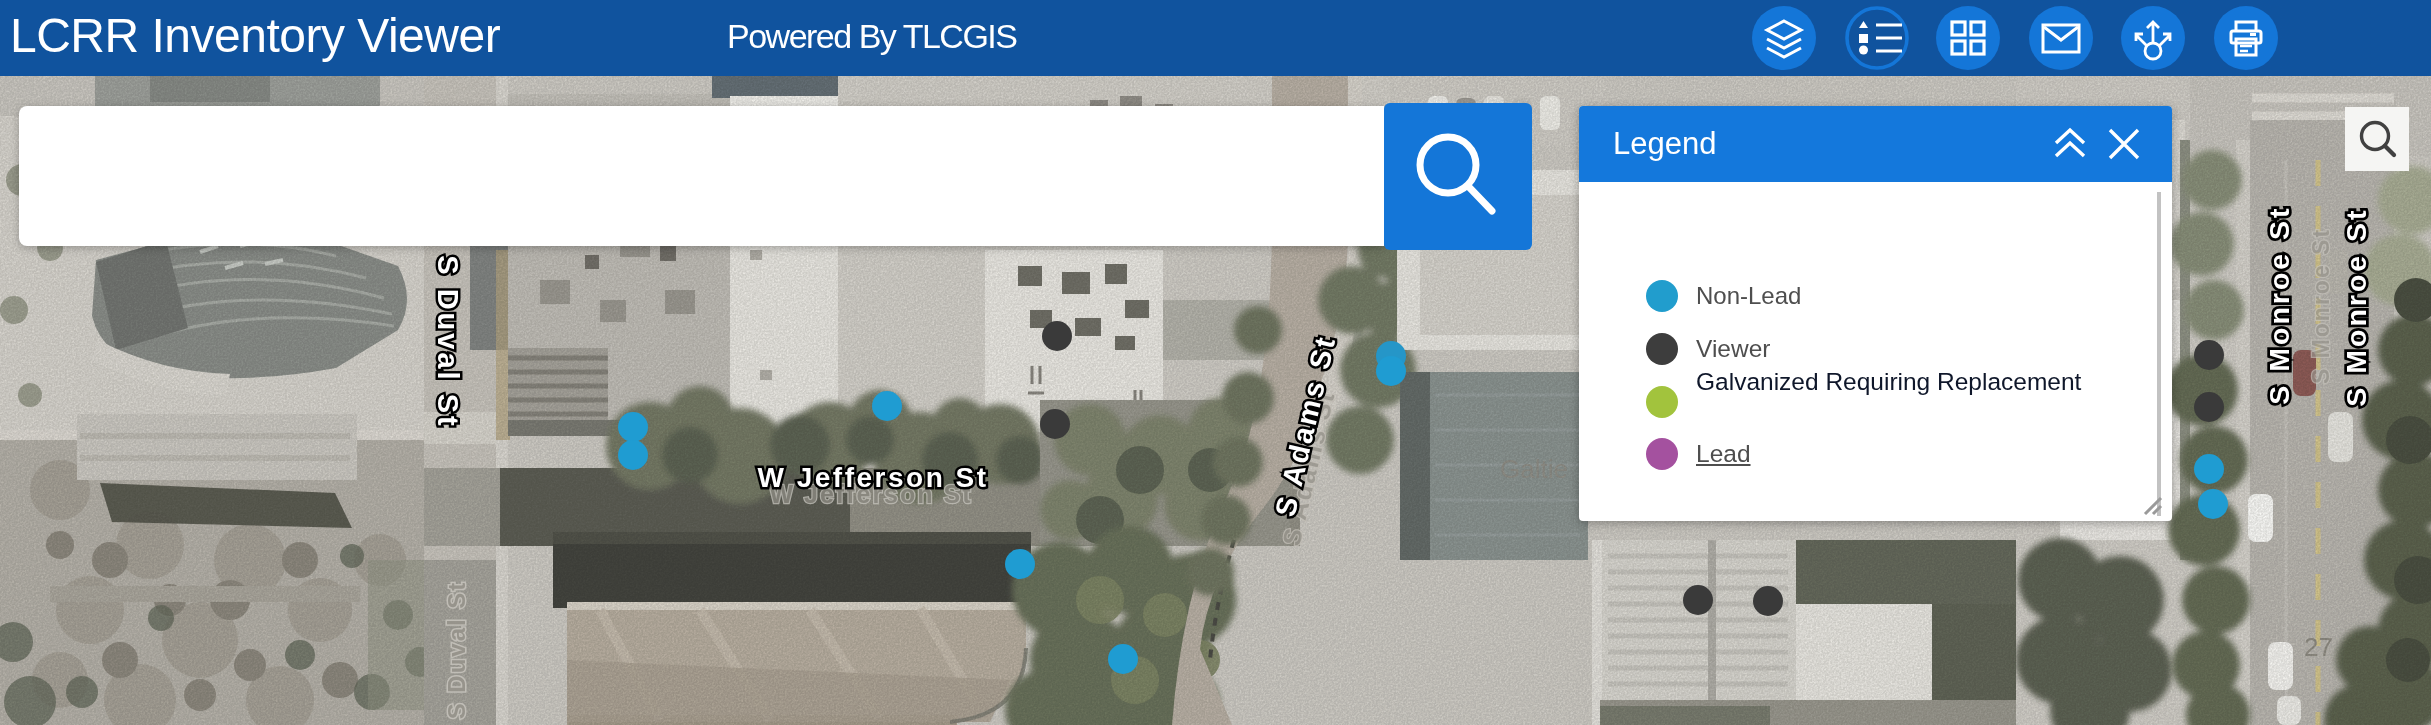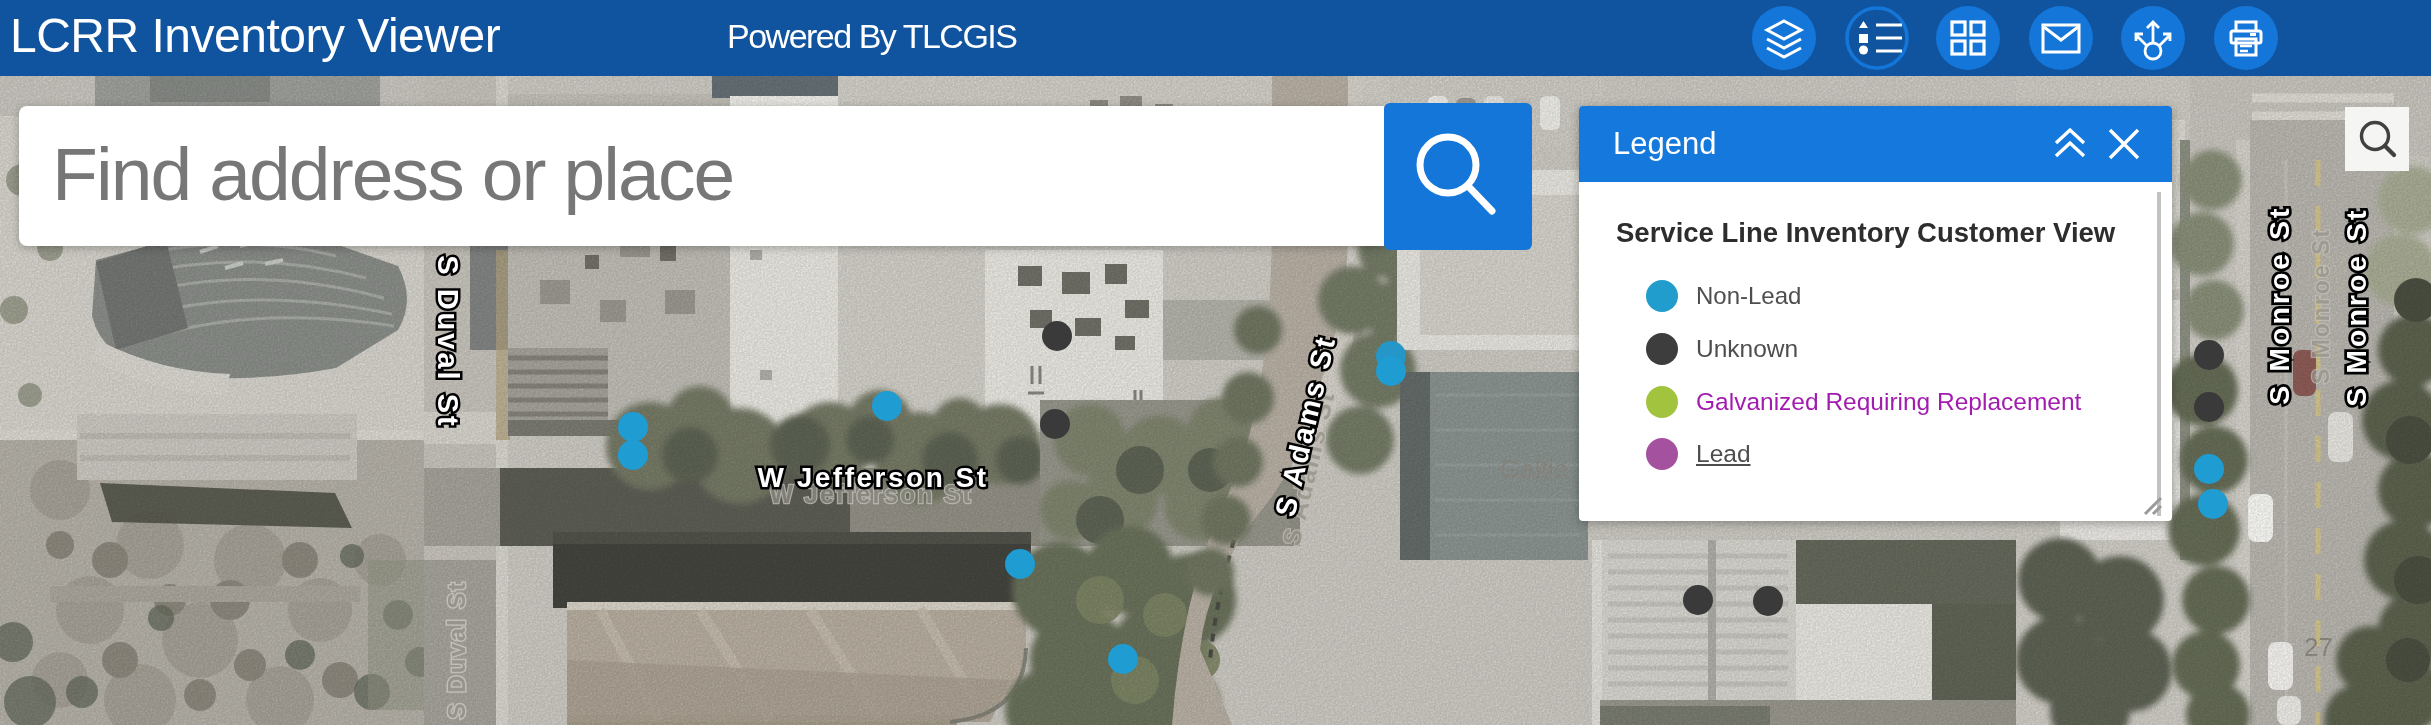--- a/index.html
+++ b/index.html
@@ -530,21 +530,20 @@
           <rect x="2231" y="31" width="30" height="12" rx="2"></rect>
           <path d="M2236 39 h20 v16 h-20 z"></path>
         </g>
   <path d="M2240 46 h12 M2240 51 h8" stroke="#fff" stroke-width="2.4"></path>
   <rect x="2250" y="33" width="6" height="3" fill="#fff"></rect>
       </g>
 </svg>
 
 <div class="abs" style="left:19px;top:106px;width:1365px;height:140px;background:#fff;border-radius:8px 0 0 8px;box-shadow:0 2px 8px rgba(0,0,0,.25);"></div>
 
-<div class="abs" style="left:52px;top:104px;height:140px;line-height:140px;color:#777;font-size:75px;letter-spacing:-1.9px;">Find address or place</div>
 
 <svg class="abs" style="left:1384px;top:103px" width="148" height="147" viewBox="0 0 148 147">
   <rect x="0" y="0" width="148" height="147" rx="6" fill="#1476d8"></rect>
   <circle cx="64" cy="62" r="28" fill="none" stroke="#fff" stroke-width="7"></circle>
   <path d="M84 83 l24 25" stroke="#fff" stroke-width="7" stroke-linecap="round"></path>
 </svg>
 
 <svg class="abs" style="left:2345px;top:107px" width="64" height="64" viewBox="0 0 64 64">
   <rect width="64" height="64" fill="#f5f5f3"></rect>
   <circle cx="30" cy="29" r="13.5" fill="none" stroke="#414141" stroke-width="3.4"></circle>
@@ -557,37 +556,36 @@
 
 <div class="abs" style="left:1613px;top:106px;height:96px;line-height:76px;color:#fff;font-size:31px;">Legend</div>
 
 <svg class="abs" style="left:2050px;top:122px" width="100" height="44" viewBox="0 0 100 44">
   <g fill="none" stroke="#fff" stroke-width="3.4">
   <path d="M6 21 L20 8 L34 21 M6 34 L20 21 L34 34"></path>
   <path d="M60 8 L88 36 M88 8 L60 36"></path>
       </g>
 </svg>
 
-<div class="abs" style="left:1616px;top:217px;color:#2d2d2d;font-size:27.5px;font-weight:bold;">Service Line Inventory Customer View</div>
 
 <svg class="abs" style="left:1579px;top:182px" width="593" height="339" viewBox="0 0 593 339">
 
   <circle cx="83" cy="114" r="16" fill="#219dcd"></circle>
 
   <circle cx="83" cy="167" r="16" fill="#3d3d3d"></circle>
 
   <circle cx="83" cy="220" r="16" fill="#a2c33d"></circle>
 
   <circle cx="83" cy="272" r="16" fill="#a4519f"></circle>
 
   <rect x="578" y="10" width="4" height="324" fill="#c2c2c2"></rect>
 
   <g stroke="#9a9a9a" stroke-width="3">
         <path d="M566 332 l16 -16 M574 332 l8 -8"></path>
       </g>
 </svg>
 
 <div class="abs" style="left:1696px;top:282px;color:#4e4e4e;font-size:24px;">Non-Lead</div>
-<div class="abs" style="left:1696px;top:335px;color:#4e4e4e;font-size:24.5px;">Unknown</div>
-<div class="abs" style="left:1696px;top:388px;color:#a21caf;font-size:24.5px;">Galvanized Requiring Replacement</div>
+<div class="abs" style="left:1696px;top:335px;color:#4e4e4e;font-size:24.5px;">Viewer</div>
+<div class="abs" style="left:1696px;top:368px;color:#0f172a;font-size:24.5px;">Galvanized Requiring Replacement</div>
 <div class="abs" style="left:1696px;top:440px;color:#4e4e4e;font-size:24.5px;text-decoration:underline;">Lead</div>
 
 </div>
 
 </body></html>

